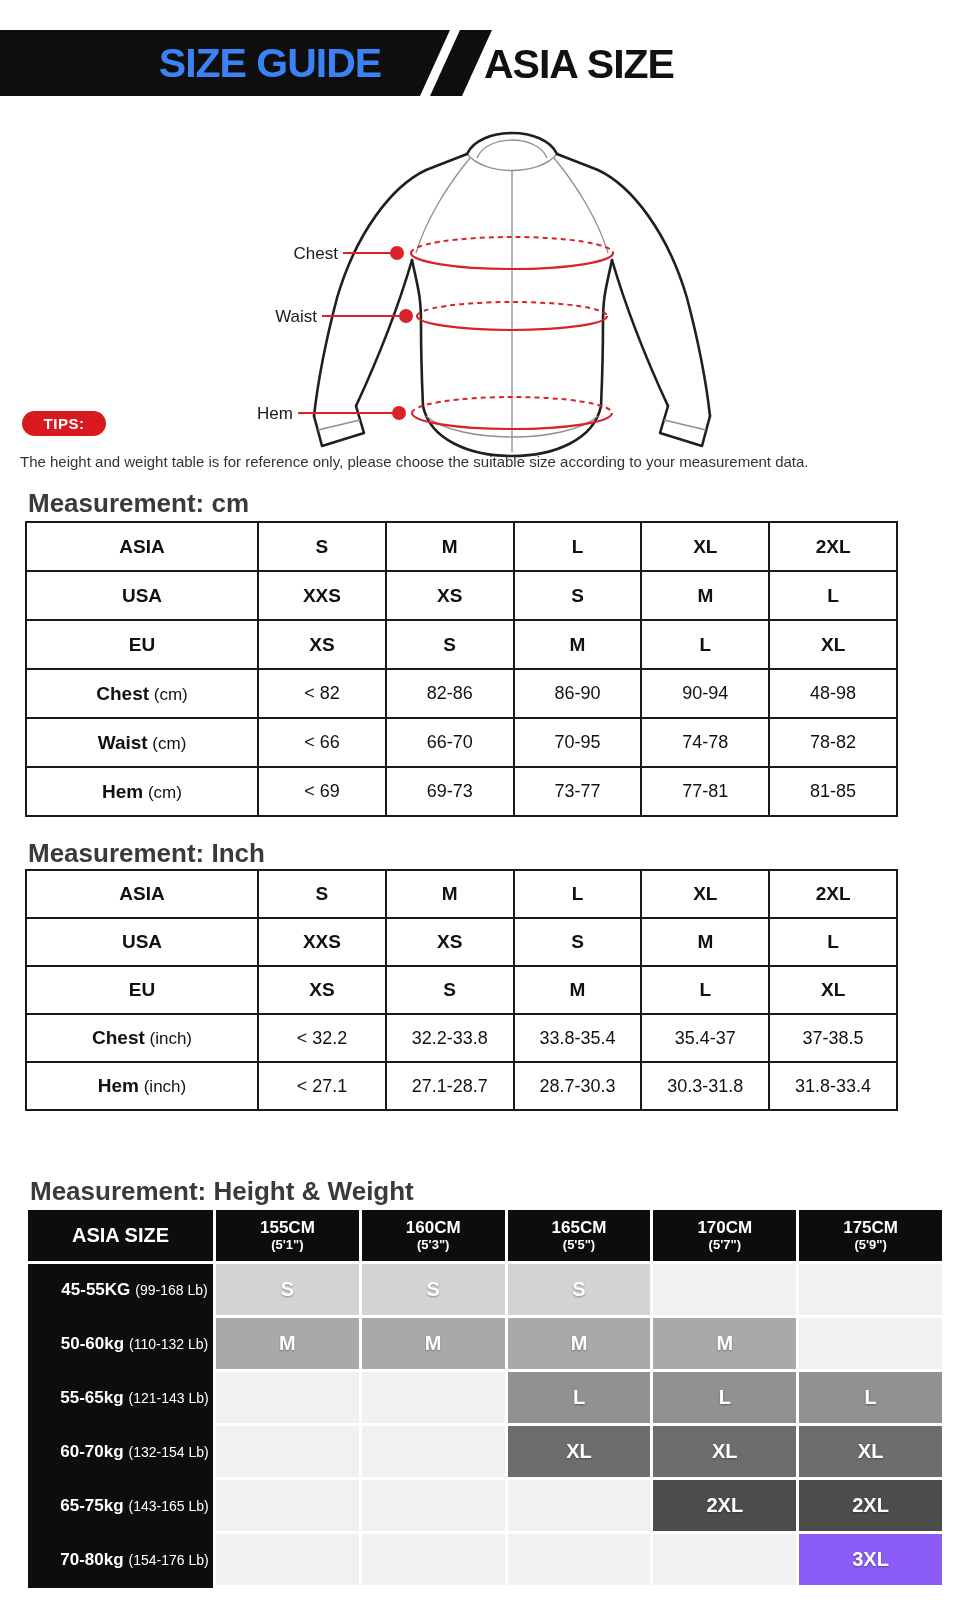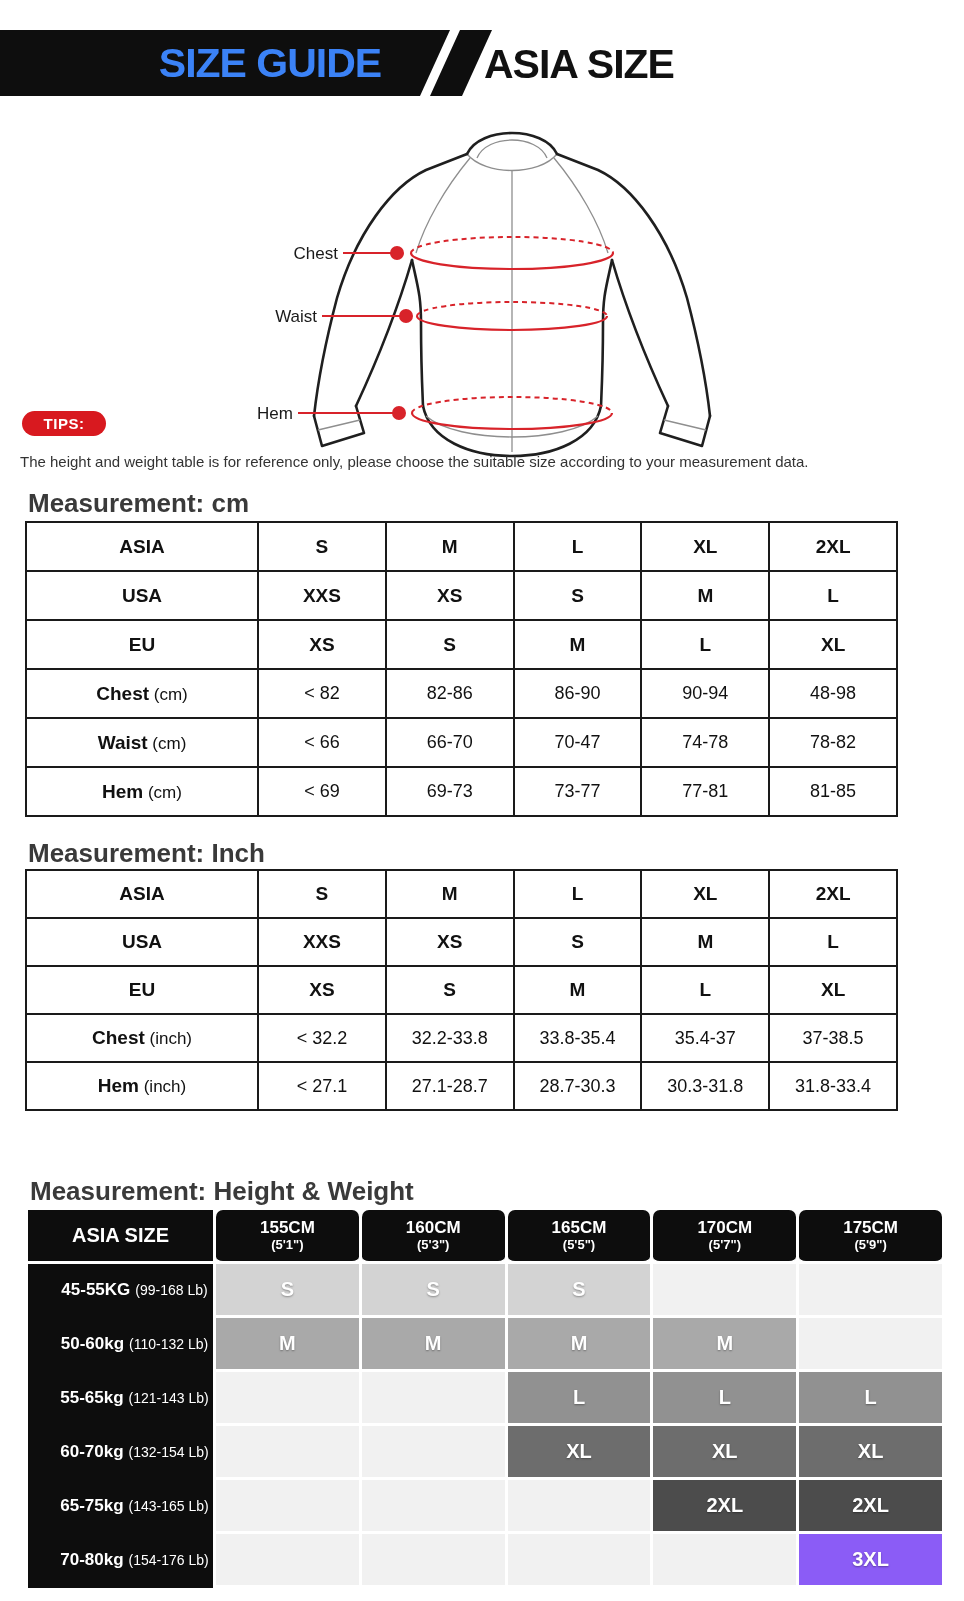--- a/index.html
+++ b/index.html
@@ -41,21 +41,21 @@
   .mtable.inch td{height:46px;}
   .mtable tr.sizerow td{font-weight:700;font-size:19px;}
   .rowlbl .lbl{font-weight:700;font-size:19px;}
   .rowlbl .unit{font-weight:400;font-size:17px;}
 
   
   .hw{position:absolute;left:28px;top:1210px;width:914px;display:grid;
     grid-template-columns:185px repeat(5,1fr);column-gap:3px;background:#fff;}
   .hw-cell{box-sizing:border-box;height:54px;border-bottom:3px solid #fff;
     display:flex;flex-direction:column;align-items:center;justify-content:center;line-height:1.15;}
-  .hw-head{background:#0d0d0d;color:#fff;border-radius:7px;}
+  .hw-head{background:#0d0d0d;color:#fff;}
   .hw-head .big{font-weight:700;font-size:17px;}
   .hw-head .small{font-weight:700;font-size:13px;}
   .hw-corner{background:#0d0d0d;color:#fff;font-weight:700;font-size:20px;}
   .hw-left{background:#0d0d0d;border-bottom:3px solid #0d0d0d;color:#fff;
     flex-direction:row;gap:5px;align-items:baseline;padding-top:16px;box-sizing:border-box;
     display:flex;justify-content:center;padding-left:28px;}
   .hw-left .kg{font-weight:700;font-size:17px;}
   .hw-left .lb{font-weight:400;font-size:14px;}
   .hw-size{color:#fff;font-weight:700;font-size:20px;text-shadow:0 1px 2px rgba(0,0,0,.35);}
   .c-empty{background:#f1f1f1;}
@@ -162,21 +162,21 @@
       <td>&lt; 82</td>
       <td>82-86</td>
       <td>86-90</td>
       <td>90-94</td>
       <td>48-98</td>
     </tr>
     <tr>
       <td class="rowlbl"><span class="lbl">Waist</span><span class="unit"> (cm)</span></td>
       <td>&lt; 66</td>
       <td>66-70</td>
-      <td>70-47</td>
+      <td>70-95</td>
       <td>74-78</td>
       <td>78-82</td>
     </tr>
     <tr>
       <td class="rowlbl"><span class="lbl">Hem</span><span class="unit"> (cm)</span></td>
       <td>&lt; 69</td>
       <td>69-73</td>
       <td>73-77</td>
       <td>77-81</td>
       <td>81-85</td>

